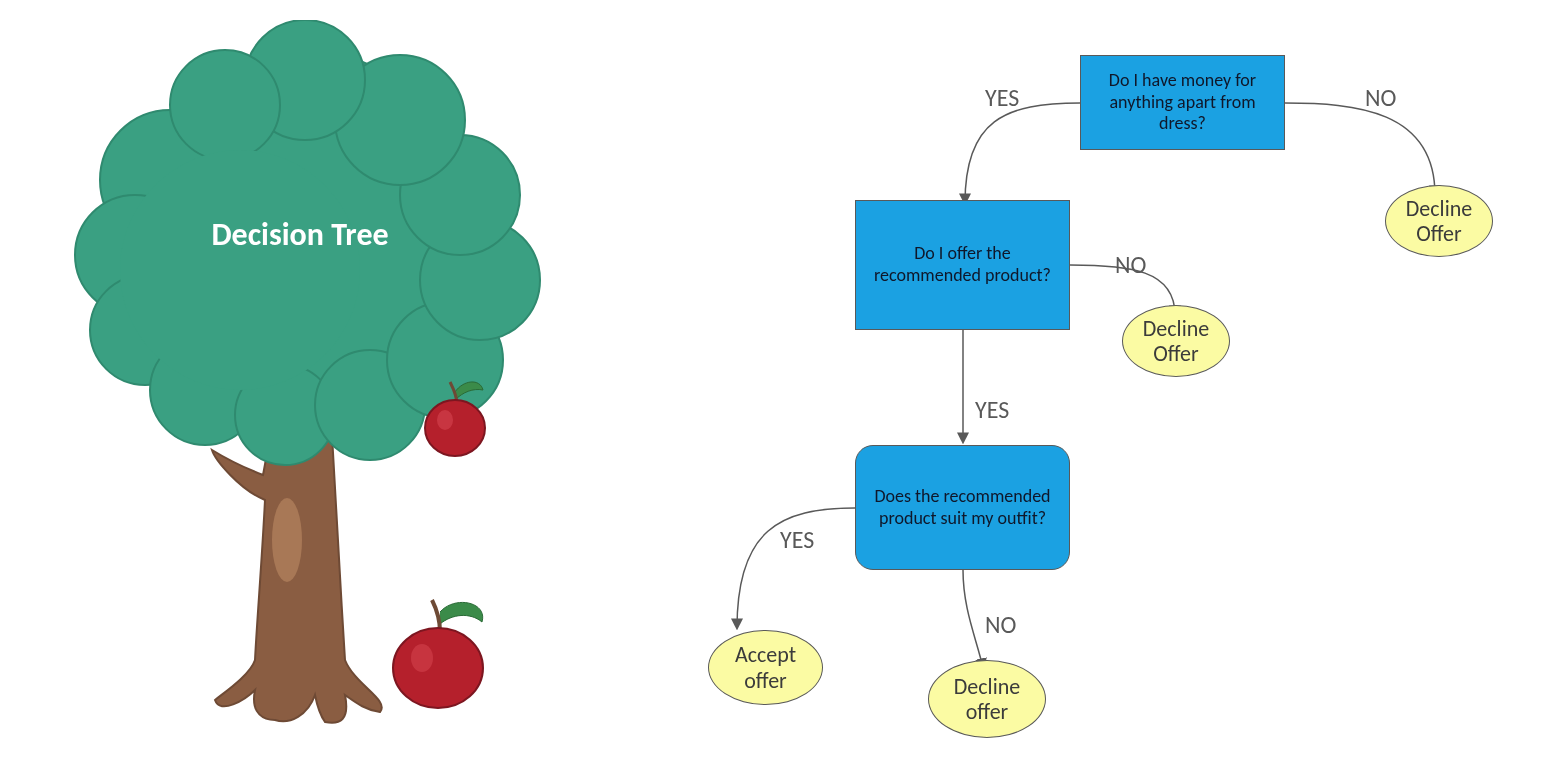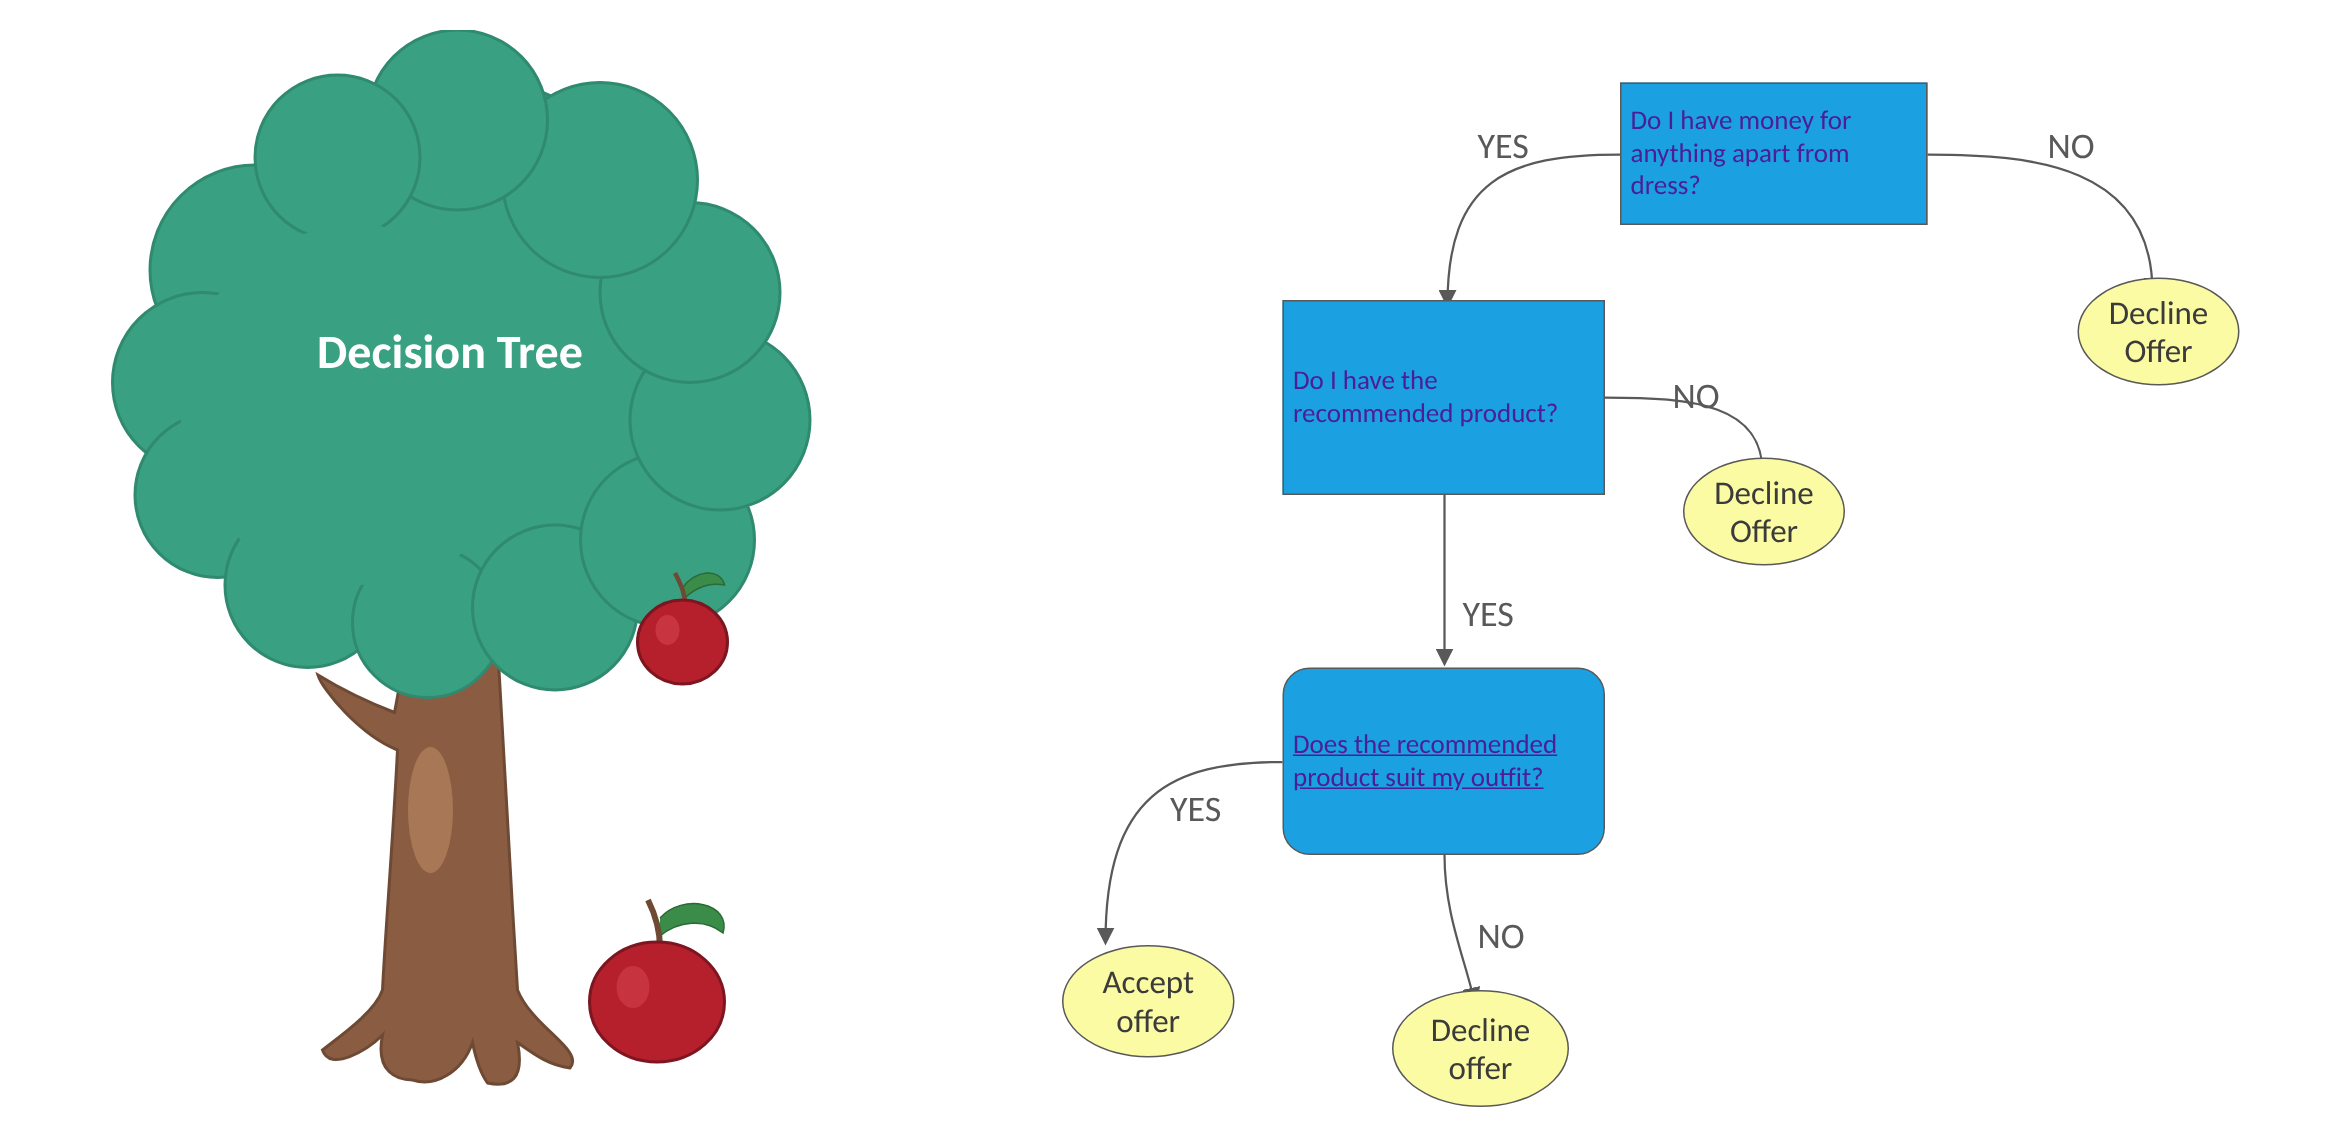--- a/index.html
+++ b/index.html
@@ -15,24 +15,24 @@
   .tree-title {
     position: absolute;
     color: #ffffff;
     font-weight: 600;
     font-size: 32px;
     text-align: center;
   }
   .q-box {
     position: absolute;
     background: #1ba1e2;
-    color: #4c1d95;
+    color: #0f172a;
     border: 1px solid #595959;
     font-size: 18px;
-    text-align: left;
+    text-align: center;
     display: flex;
     align-items: center;
     justify-content: center;
     padding: 6px;
     box-sizing: border-box;
     line-height: 1.2;
   }
   .q-box.rounded { border-radius: 18px; }
   .oval {
     position: absolute;
@@ -125,34 +125,34 @@
   <path d="M0,8 C70,8 150,15 150,100" fill="none" stroke="#595959" stroke-width="1.5" marker-end="url(#arrow)"></path>
 </svg>
 <div class="label" style="left:1365px; top:83px;">NO</div>
 <div class="oval" style="left:1385px; top:185px; width:108px; height:72px;">Decline Offer</div>
 
 <svg class="connector" style="left:955px; top:95px; width:130px; height:115px;">
   <path d="M125,8 C50,8 10,25 10,108" fill="none" stroke="#595959" stroke-width="1.5" marker-end="url(#arrow)"></path>
 </svg>
 <div class="label" style="left:985px; top:83px;">YES</div>
 
-<div class="q-box" style="left:855px; top:200px; width:215px; height:130px;">Do I have the recommended product?</div>
+<div class="q-box" style="left:855px; top:200px; width:215px; height:130px;">Do I offer the recommended product?</div>
 
 <svg class="connector" style="left:1070px; top:260px; width:125px; height:70px;">
   <path d="M0,5 C60,5 105,10 105,55" fill="none" stroke="#595959" stroke-width="1.5" marker-end="url(#arrow)"></path>
 </svg>
 <div class="label" style="left:1115px; top:250px;">NO</div>
 <div class="oval" style="left:1122px; top:305px; width:108px; height:72px;">Decline Offer</div>
 
 <svg class="connector" style="left:955px; top:330px; width:20px; height:120px;">
   <path d="M8,0 L8,112" fill="none" stroke="#595959" stroke-width="1.5" marker-end="url(#arrow)"></path>
 </svg>
 <div class="label" style="left:975px; top:395px;">YES</div>
 
-<div class="q-box rounded" style="left:855px; top:445px; width:215px; height:125px;text-decoration:underline;">Does the recommended product suit my outfit?</div>
+<div class="q-box rounded" style="left:855px; top:445px; width:215px; height:125px;">Does the recommended product suit my outfit?</div>
 
 <svg class="connector" style="left:725px; top:500px; width:135px; height:140px;">
   <path d="M130,8 C55,8 12,30 12,128" fill="none" stroke="#595959" stroke-width="1.5" marker-end="url(#arrow)"></path>
 </svg>
 <div class="label" style="left:780px; top:525px;">YES</div>
 <div class="oval" style="left:708px; top:630px; width:115px; height:75px;">Accept offer</div>
 
 <svg class="connector" style="left:955px; top:570px; width:40px; height:105px;">
   <path d="M8,0 C8,40 22,70 28,98" fill="none" stroke="#595959" stroke-width="1.5" marker-end="url(#arrow)"></path>
 </svg>

